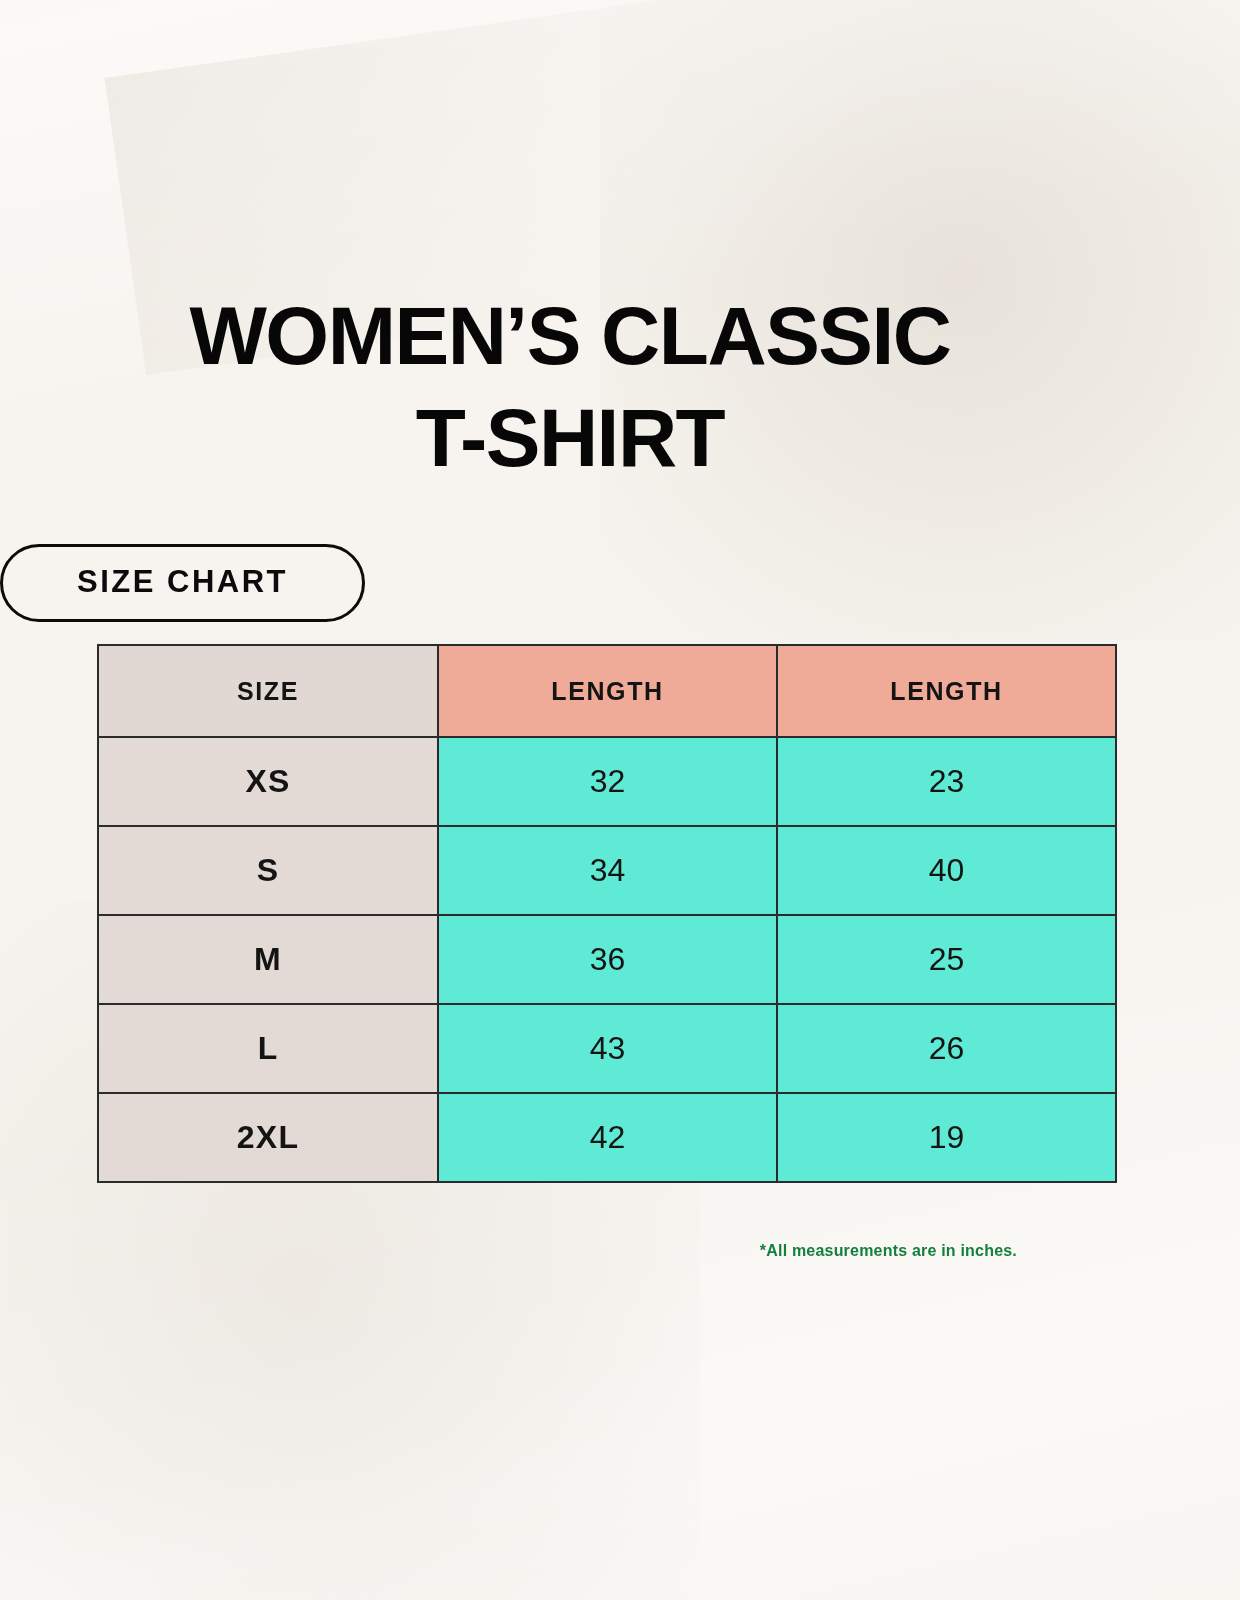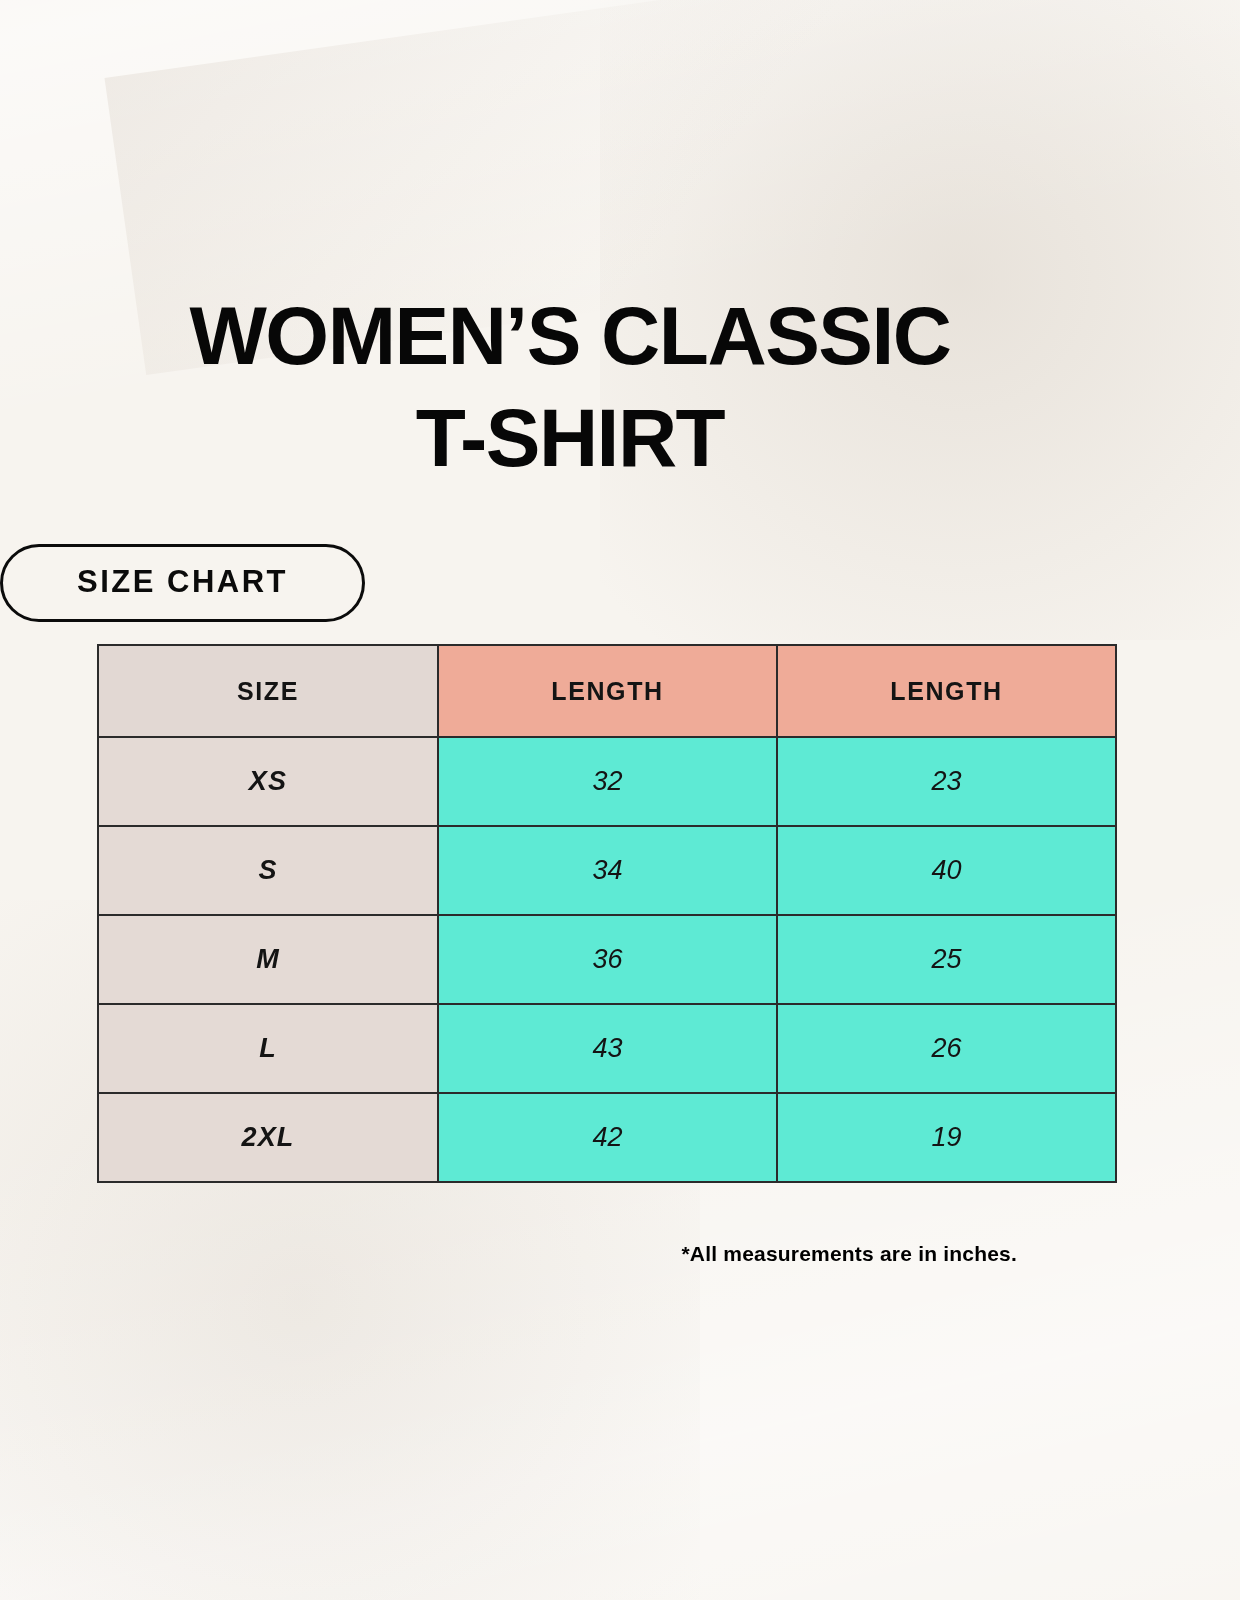--- a/index.html
+++ b/index.html
@@ -142,40 +142,39 @@
   }
   th.head-size {
     background: #e2d8d3;
   }
   th.head-measure {
     background: #efab98;
   }
 
   tbody td {
     height: 85px;
-    font-size: 27px;
-    font-style: italic;
+    font-size: 32px;
   }
   td.cell-size {
     background: #e4dad5;
     font-weight: 700;
     letter-spacing: 1.2px;
   }
   td.cell-val {
     background: #5eead4;
     font-weight: 400;
   }
 
   .footnote {
     position: absolute;
     right: 123px;
     top: 1242px;
-    font-size: 21px;
+    font-size: 16px;
     font-weight: 600;
-    color: #000000;
+    color: #15803d;
     letter-spacing: 0.2px;
   }
 </style>
 </head>
 <body>
 
 <div class="bg-sheen-a"></div>
 <div class="bg-sheen-b"></div>
 <div class="bg-shadow-a"></div>
 <div class="bg-shadow-b"></div>

